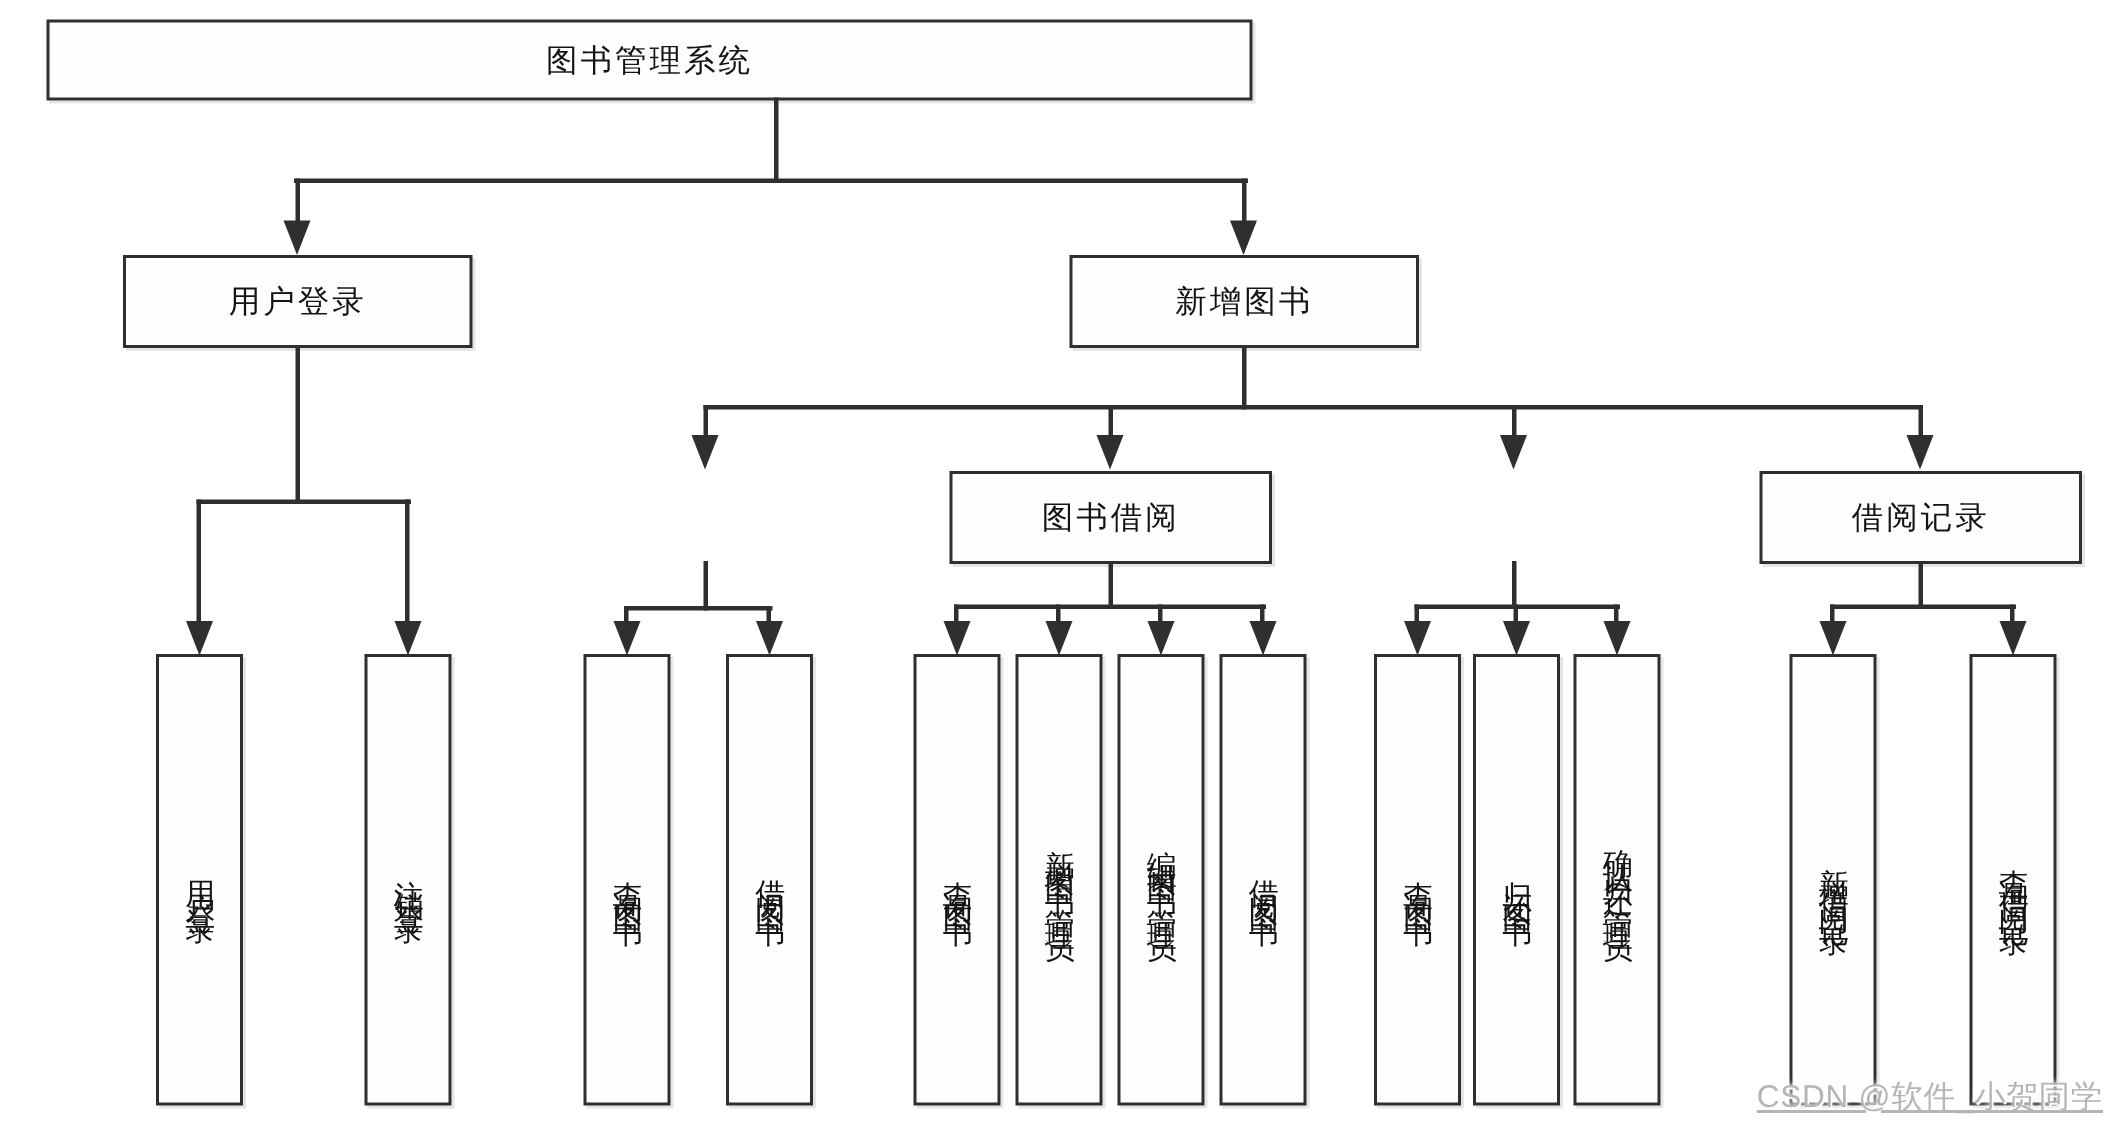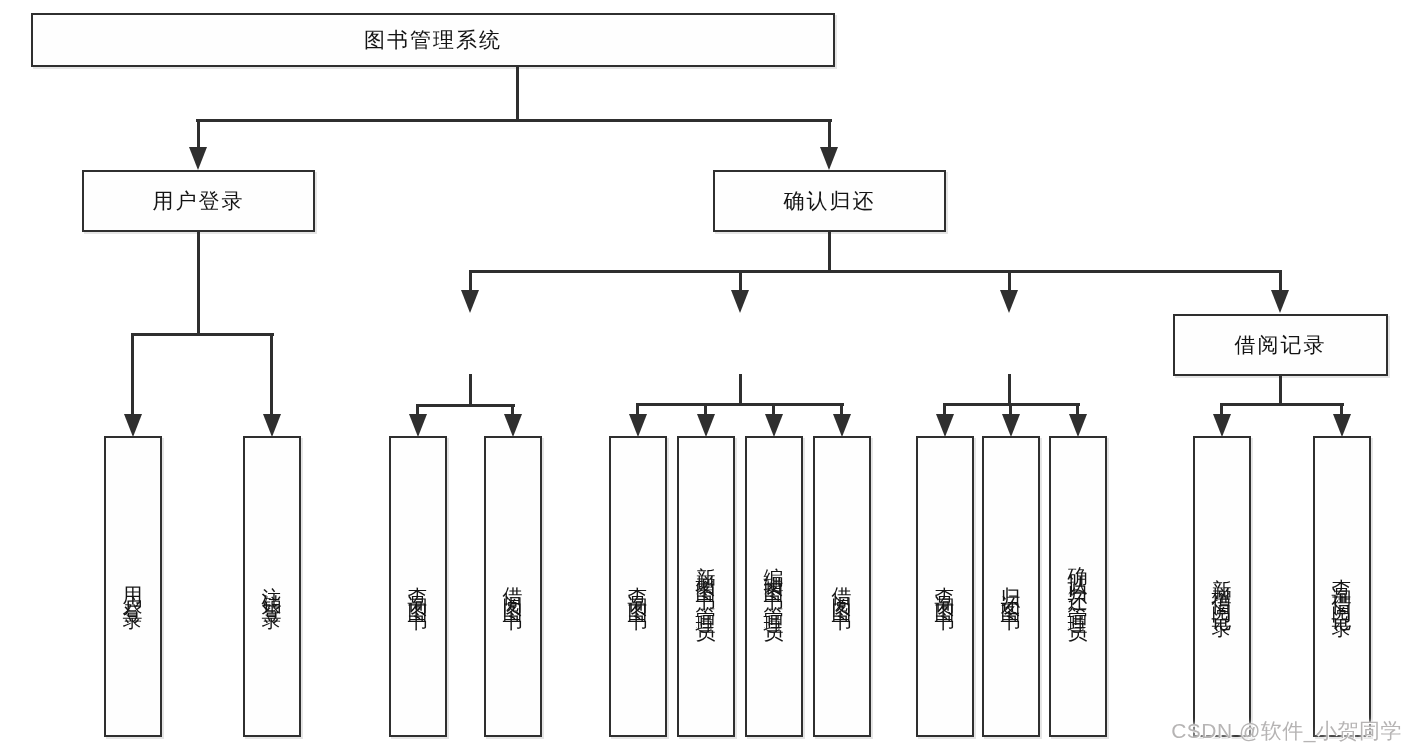--- a/index.html
+++ b/index.html
@@ -25,20 +25,21 @@
   .hline{position:absolute;height:3px;background:#2f2f2f;}
   .arrow{
     position:absolute;width:0;height:0;
     border-left:9px solid transparent;border-right:9px solid transparent;
     border-top:23px solid #2f2f2f;
   }
   .watermark{
     position:absolute;right:3px;bottom:2px;z-index:6;
     font-size:21px;color:#b6b4b4;letter-spacing:0.5px;
     text-shadow:0 0 3px #ffffff,0 0 6px #ffffff,1px 1px 0 #ffffff;
+    text-decoration:underline;
   }
 </style>
 </head>
 <body>
 
 <div id="diagram">
 
   <div class="box root">
     <span class="htext">图书管理系统</span>
   </div>
@@ -47,34 +48,37 @@
   <div class="hline" style="left:196px;top:119px;width:636px"></div>
   <div class="vline" style="left:197px;top:119px;height:31px"></div>
   <div class="arrow" style="left:189px;top:147px"></div>
   <div class="vline" style="left:828px;top:119px;height:31px"></div>
   <div class="arrow" style="left:820px;top:147px"></div>
 
   <div class="box l1" style="left:82px">
     <span class="htext">用户登录</span>
   </div>
   <div class="box l1" style="left:713px">
-    <span class="htext">确认归还</span>
+    <span class="htext">新增图书</span>
   </div>
 
   <div class="vline" style="left:828px;top:230px;height:43px"></div>
   <div class="hline" style="left:469px;top:270px;width:813px"></div>
   <div class="vline" style="left:469px;top:270px;height:23px"></div>
   <div class="arrow" style="left:461px;top:290px"></div>
   <div class="vline" style="left:739px;top:270px;height:23px"></div>
   <div class="arrow" style="left:731px;top:290px"></div>
   <div class="vline" style="left:1008px;top:270px;height:23px"></div>
   <div class="arrow" style="left:1000px;top:290px"></div>
   <div class="vline" style="left:1279px;top:270px;height:23px"></div>
   <div class="arrow" style="left:1271px;top:290px"></div>
 
+  <div class="box l2" style="left:633px">
+    <span class="htext">图书借阅</span>
+  </div>
   <div class="box l2" style="left:1173px">
     <span class="htext">借阅记录</span>
   </div>
 
   <div class="vline" style="left:197px;top:230px;height:106px"></div>
   <div class="hline" style="left:131px;top:333px;width:143px"></div>
   <div class="vline" style="left:131px;top:333px;height:84px"></div>
   <div class="arrow" style="left:124px;top:414px"></div>
   <div class="vline" style="left:270px;top:333px;height:84px"></div>
   <div class="arrow" style="left:263px;top:414px"></div>

